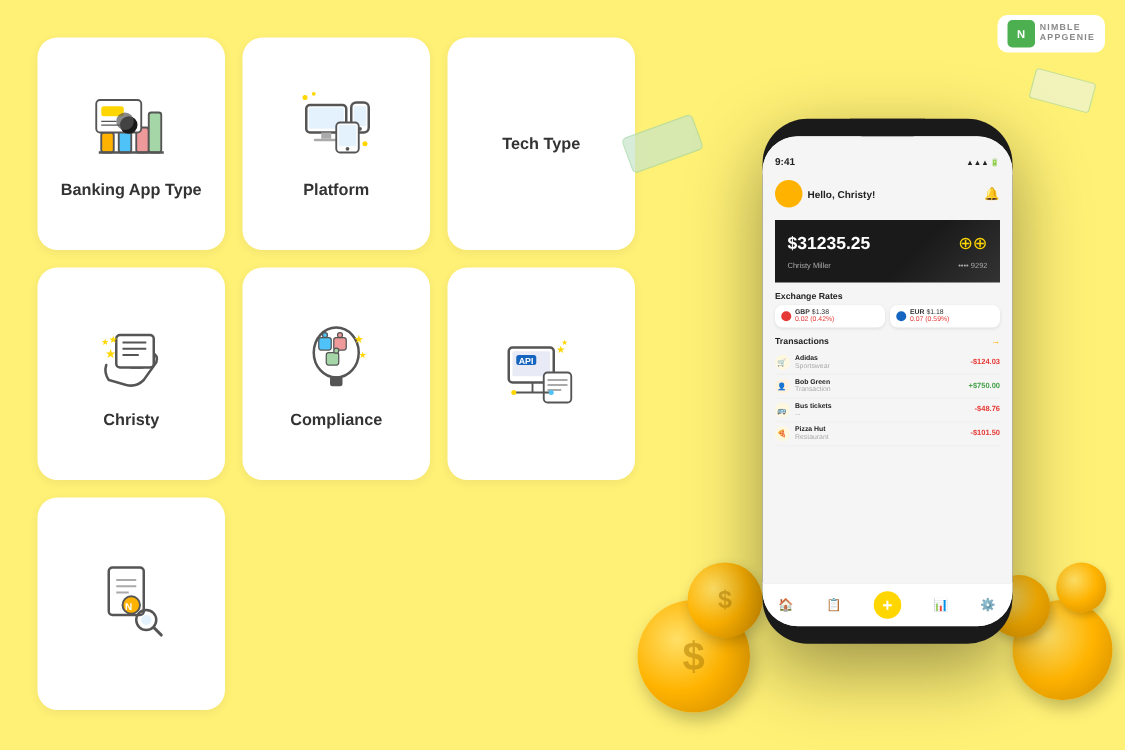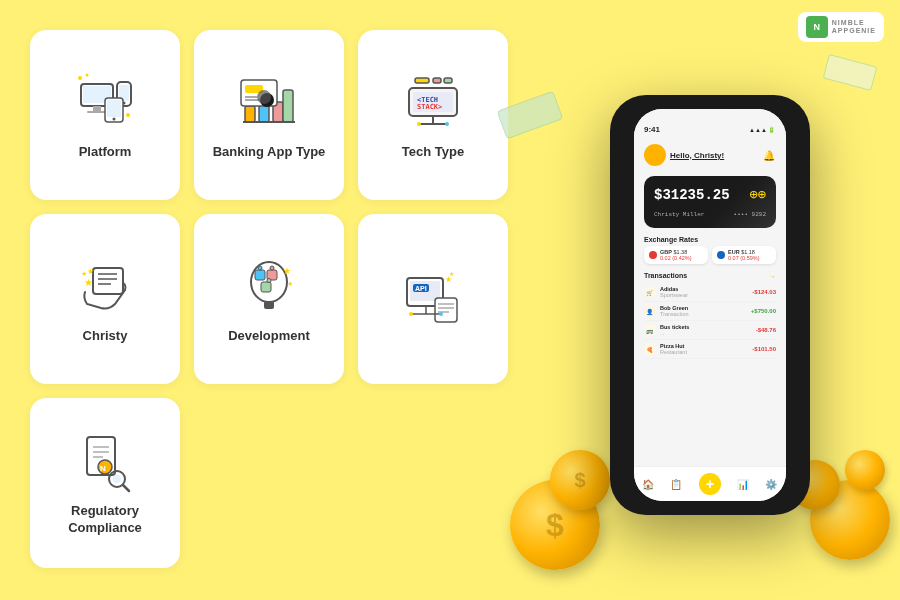--- a/index.html
+++ b/index.html
@@ -113,21 +113,21 @@
       height: 420px;
     }
 
     .phone-outer {
       width: 200px;
       height: 420px;
       background: #1a1a1a;
       border-radius: 36px;
       position: relative;
       box-shadow: 0 20px 60px rgba(0,0,0,0.4);
-      padding: 14px 24px;
+      padding: 14px 0;
     }
 
     .phone-notch {
       width: 60px;
       height: 14px;
       background: #1a1a1a;
       border-radius: 0 0 10px 10px;
       position: absolute;
       top: 0;
       left: 50%;
@@ -176,35 +176,33 @@
       height: 22px;
       border-radius: 50%;
       background: #FFB300;
       display: inline-block;
     }
 
     .greeting-text {
       font-size: 8px;
       font-weight: 600;
       color: #222;
-      text-decoration: underline;
     }
 
     .bell-icon {
       font-size: 10px;
     }
 
     
     .bank-card {
       margin: 4px 10px;
       background: linear-gradient(135deg, #1a1a1a 60%, #333 100%);
-      border-radius: 10px;
+      border-radius: 0;
       padding: 10px;
       color: white;
-      font-family: Liberation Mono, monospace;
     }
 
     .card-balance {
       font-size: 14px;
       font-weight: 700;
       color: white;
     }
 
     .card-name-row {
       display: flex;
@@ -355,45 +353,20 @@
 <div class="logo">
   <div class="logo-icon">N</div>
   <div class="logo-text">
     <span>NIMBLE</span>
     <span>APPGENIE</span>
   </div>
 </div>
 
 <div class="left-panel">
   <div class="grid">
-
-    <div class="card">
-      <div class="card-icon">
-        <svg width="64" height="64" viewBox="0 0 64 64">
-
-          <rect x="8" y="14" width="32" height="22" rx="3" fill="white" stroke="#555" stroke-width="2"></rect>
-          <rect x="10" y="16" width="28" height="17" rx="1" fill="#E3F2FD"></rect>
-          <rect x="20" y="36" width="8" height="5" fill="#aaa"></rect>
-          <rect x="14" y="41" width="20" height="2" rx="1" fill="#aaa"></rect>
-
-          <rect x="44" y="12" width="14" height="24" rx="4" fill="white" stroke="#555" stroke-width="2"></rect>
-          <rect x="46" y="15" width="10" height="16" rx="1" fill="#E3F2FD"></rect>
-          <circle cx="51" cy="33" r="1.5" fill="#555"></circle>
-
-          <rect x="32" y="28" width="18" height="24" rx="3" fill="white" stroke="#555" stroke-width="1.5"></rect>
-          <rect x="34" y="30" width="14" height="17" rx="1" fill="#E3F2FD"></rect>
-          <circle cx="41" cy="49" r="1.5" fill="#555"></circle>
-
-          <circle cx="7" cy="8" r="2" fill="#FFD600"></circle>
-          <circle cx="14" cy="5" r="1.5" fill="#FFD600"></circle>
-          <circle cx="55" cy="45" r="2" fill="#FFD600"></circle>
-        </svg>
-      </div>
-      <div class="card-label">Platform</div>
-    </div>
 
     <div class="card">
       <div class="card-icon">
         <svg width="64" height="64" viewBox="0 0 64 64">
           <rect x="8" y="36" width="10" height="16" rx="2" fill="#FFB300" stroke="#555" stroke-width="1.5"></rect>
           <rect x="22" y="28" width="10" height="24" rx="2" fill="#4FC3F7" stroke="#555" stroke-width="1.5"></rect>
           <rect x="36" y="32" width="10" height="20" rx="2" fill="#EF9A9A" stroke="#555" stroke-width="1.5"></rect>
           <rect x="46" y="20" width="10" height="32" rx="2" fill="#A5D6A7" stroke="#555" stroke-width="1.5"></rect>
           <line x1="6" y1="52" x2="58" y2="52" stroke="#555" stroke-width="2"></line>
           <rect x="4" y="10" width="36" height="26" rx="3" fill="white" stroke="#555" stroke-width="1.5"></rect>
@@ -404,35 +377,43 @@
           <circle cx="27" cy="27" r="7" fill="#555" opacity="0.7"></circle>
         </svg>
       </div>
       <div class="card-label">Banking App
 Type</div>
     </div>
 
     <div class="card">
       <div class="card-icon">
         <svg width="64" height="64" viewBox="0 0 64 64">
-          <rect x="8" y="18" width="48" height="28" rx="4" fill="#f5f5f5" stroke="#555" stroke-width="2"></rect>
-          <rect x="12" y="22" width="40" height="20" rx="2" fill="#E8EAF6"></rect>
-          <text x="16" y="32" font-size="7" fill="#3949AB" font-weight="bold" font-family="monospace">&lt;TECH</text>
-          <text x="16" y="39" font-size="7" fill="#E53935" font-weight="bold" font-family="monospace">STACK&gt;</text>
-
-          <rect x="14" y="8" width="14" height="5" rx="2" fill="#FFD600" stroke="#555" stroke-width="1.5"></rect>
-          <rect x="32" y="8" width="8" height="5" rx="2" fill="#EF9A9A" stroke="#555" stroke-width="1.5"></rect>
-          <rect x="43" y="8" width="8" height="5" rx="2" fill="#A5D6A7" stroke="#555" stroke-width="1.5"></rect>
-
-          <line x1="32" y1="46" x2="32" y2="54" stroke="#555" stroke-width="2"></line>
-          <line x1="18" y1="54" x2="46" y2="54" stroke="#555" stroke-width="2"></line>
-          <circle cx="18" cy="54" r="2" fill="#FFD600"></circle>
-          <circle cx="46" cy="54" r="2" fill="#4FC3F7"></circle>
+
+          <rect x="8" y="14" width="32" height="22" rx="3" fill="white" stroke="#555" stroke-width="2"></rect>
+          <rect x="10" y="16" width="28" height="17" rx="1" fill="#E3F2FD"></rect>
+          <rect x="20" y="36" width="8" height="5" fill="#aaa"></rect>
+          <rect x="14" y="41" width="20" height="2" rx="1" fill="#aaa"></rect>
+
+          <rect x="44" y="12" width="14" height="24" rx="4" fill="white" stroke="#555" stroke-width="2"></rect>
+          <rect x="46" y="15" width="10" height="16" rx="1" fill="#E3F2FD"></rect>
+          <circle cx="51" cy="33" r="1.5" fill="#555"></circle>
+
+          <rect x="32" y="28" width="18" height="24" rx="3" fill="white" stroke="#555" stroke-width="1.5"></rect>
+          <rect x="34" y="30" width="14" height="17" rx="1" fill="#E3F2FD"></rect>
+          <circle cx="41" cy="49" r="1.5" fill="#555"></circle>
+
+          <circle cx="7" cy="8" r="2" fill="#FFD600"></circle>
+          <circle cx="14" cy="5" r="1.5" fill="#FFD600"></circle>
+          <circle cx="55" cy="45" r="2" fill="#FFD600"></circle>
         </svg>
       </div>
+      <div class="card-label">Platform</div>
+    </div>
+
+    <div class="card">
       <div class="card-label">Tech Type</div>
     </div>
 
     <div class="card">
       <div class="card-icon">
         <svg width="64" height="64" viewBox="0 0 64 64">
 
           <path d="M12 38 Q10 44 14 50 L28 54 Q36 56 42 50 L52 36 Q54 30 48 28 L46 36 Q44 40 40 40 L32 40" fill="none" stroke="#555" stroke-width="2" stroke-linecap="round"></path>
           <rect x="20" y="14" width="30" height="26" rx="3" fill="white" stroke="#555" stroke-width="2"></rect>
           <line x1="25" y1="20" x2="44" y2="20" stroke="#555" stroke-width="1.5"></line>
@@ -462,21 +443,21 @@
 
           <rect x="24" y="28" width="10" height="10" rx="2" fill="#A5D6A7" stroke="#555" stroke-width="1"></rect>
           <circle cx="32" cy="26.5" r="2" fill="#A5D6A7" stroke="#555" stroke-width="1"></circle>
 
           <rect x="27" y="47" width="10" height="8" rx="2" fill="#555"></rect>
 
           <text x="46" y="20" font-size="9" fill="#FFD600">★</text>
           <text x="50" y="32" font-size="7" fill="#FFD600">★</text>
         </svg>
       </div>
-      <div class="card-label">Development</div>
+      <div class="card-label">Compliance</div>
     </div>
 
     <div class="card">
       <div class="card-icon">
         <svg width="64" height="64" viewBox="0 0 64 64">
 
           <rect x="6" y="16" width="36" height="28" rx="3" fill="white" stroke="#555" stroke-width="2"></rect>
           <rect x="9" y="19" width="30" height="20" rx="1" fill="#E8EAF6"></rect>
 
           <rect x="12" y="22" width="16" height="8" rx="2" fill="#1565C0"></rect>
@@ -508,22 +489,20 @@
           <line x1="20" y1="28" x2="30" y2="28" stroke="#aaa" stroke-width="1.5"></line>
 
           <circle cx="32" cy="38" r="7" fill="#FFB300" stroke="#555" stroke-width="1.5"></circle>
           <text x="27" y="42" font-size="8" fill="white" font-weight="bold">N</text>
 
           <circle cx="44" cy="50" r="8" fill="none" stroke="#555" stroke-width="2"></circle>
           <line x1="50" y1="56" x2="56" y2="62" stroke="#555" stroke-width="2.5" stroke-linecap="round"></line>
           <circle cx="44" cy="50" r="4" fill="#E3F2FD" stroke="none"></circle>
         </svg>
       </div>
-      <div class="card-label">Regulatory
-Compliance</div>
     </div>
 
 
   </div>
 </div>
 
 <div class="right-panel">
 
   <div style="position:absolute; left:-30px; bottom:20px; width:90px; height:90px; border-radius:50%; background:radial-gradient(circle at 35% 35%, #FFE066, #FFB300, #cc8800); box-shadow:3px 6px 14px rgba(0,0,0,0.25); display:flex; align-items:center; justify-content:center;">
     <span style="font-size:32px; color:#b8860b; font-weight:900; opacity:0.6;">$</span>

